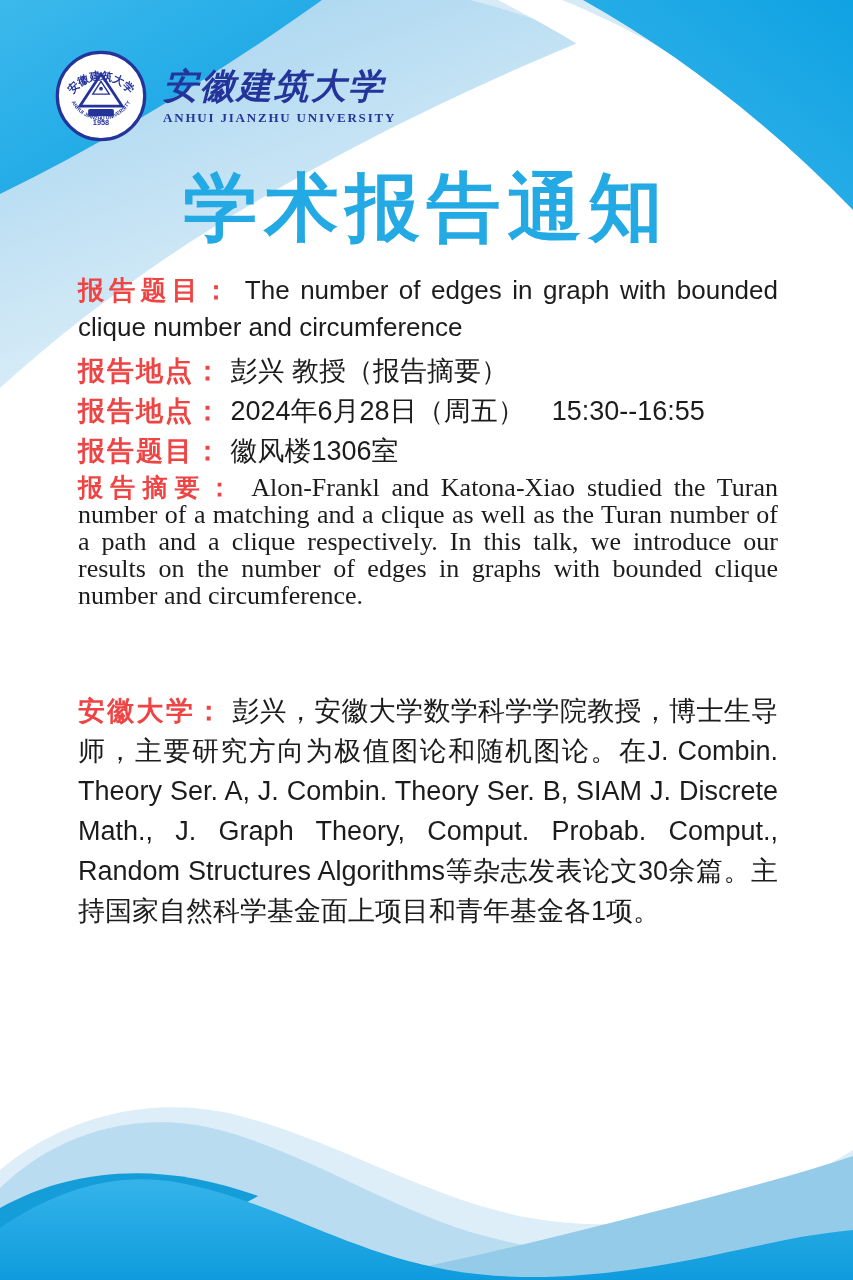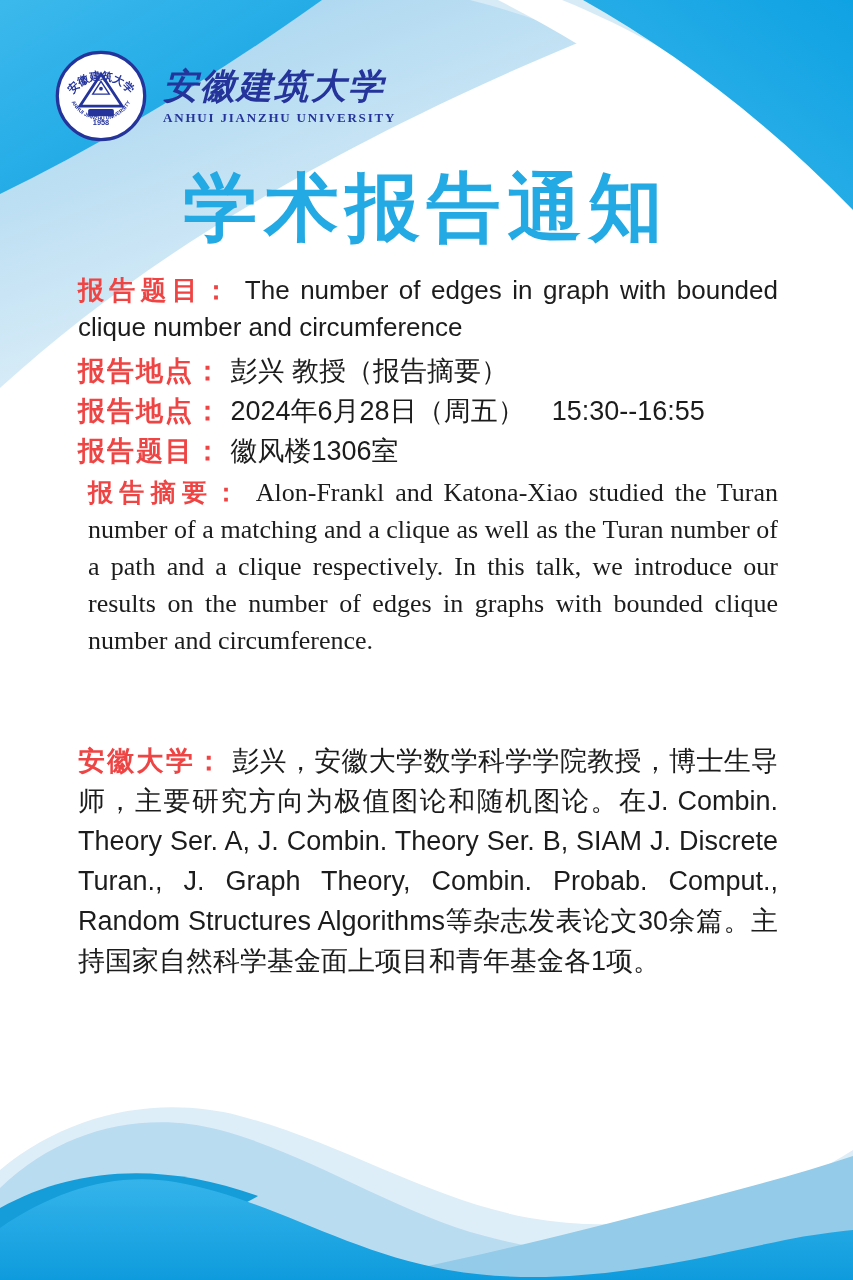--- a/index.html
+++ b/index.html
@@ -53,23 +53,23 @@
     margin:0 0 5px 0;
     font-size:26px;line-height:37px;
     text-align:justify;
   }
   .info-row{
     margin:0;
     font-size:27px;line-height:40px;
     white-space:nowrap;
   }
   .abstract-para{
-    margin:3px 0 0 10px;
+    margin:3px 0 0 0;
     font-family:"Liberation Serif","DejaVu Serif",serif;
-    font-size:26px;line-height:37px;
+    font-size:26px;line-height:27px;
     text-align:justify;
   }
   .abstract-para .label{font-size:25px;}
   .bio-para{
     margin:82px 0 0 0;
     font-size:27px;line-height:40px;
     text-align:justify;
   }
 </style>
 </head>
@@ -162,17 +162,17 @@
       <span>徽风楼1306室</span>
     </p>
 
     <p class="abstract-para">
       <span class="label">报告摘要：</span>
       <span>Alon-Frankl and Katona-Xiao studied the Turan number of a matching and a clique as well as the Turan number of a path and a clique respectively. In this talk, we introduce our results on the number of edges in graphs with bounded clique number and circumference.</span>
     </p>
 
     <p class="bio-para">
       <span class="label">安徽大学：</span>
-      <span>彭兴，安徽大学数学科学学院教授，博士生导师，主要研究方向为极值图论和随机图论。在J. Combin. Theory Ser. A, J. Combin. Theory Ser. B, SIAM J. Discrete Turan., J. Graph Theory, Combin. Probab. Comput., Random Structures Algorithms等杂志发表论文30余篇。主持国家自然科学基金面上项目和青年基金各1项。</span>
+      <span>彭兴，安徽大学数学科学学院教授，博士生导师，主要研究方向为极值图论和随机图论。在J. Combin. Theory Ser. A, J. Combin. Theory Ser. B, SIAM J. Discrete Math., J. Graph Theory, Comput. Probab. Comput., Random Structures Algorithms等杂志发表论文30余篇。主持国家自然科学基金面上项目和青年基金各1项。</span>
     </p>
 
   </div>
 </div>
 
 </body></html>

